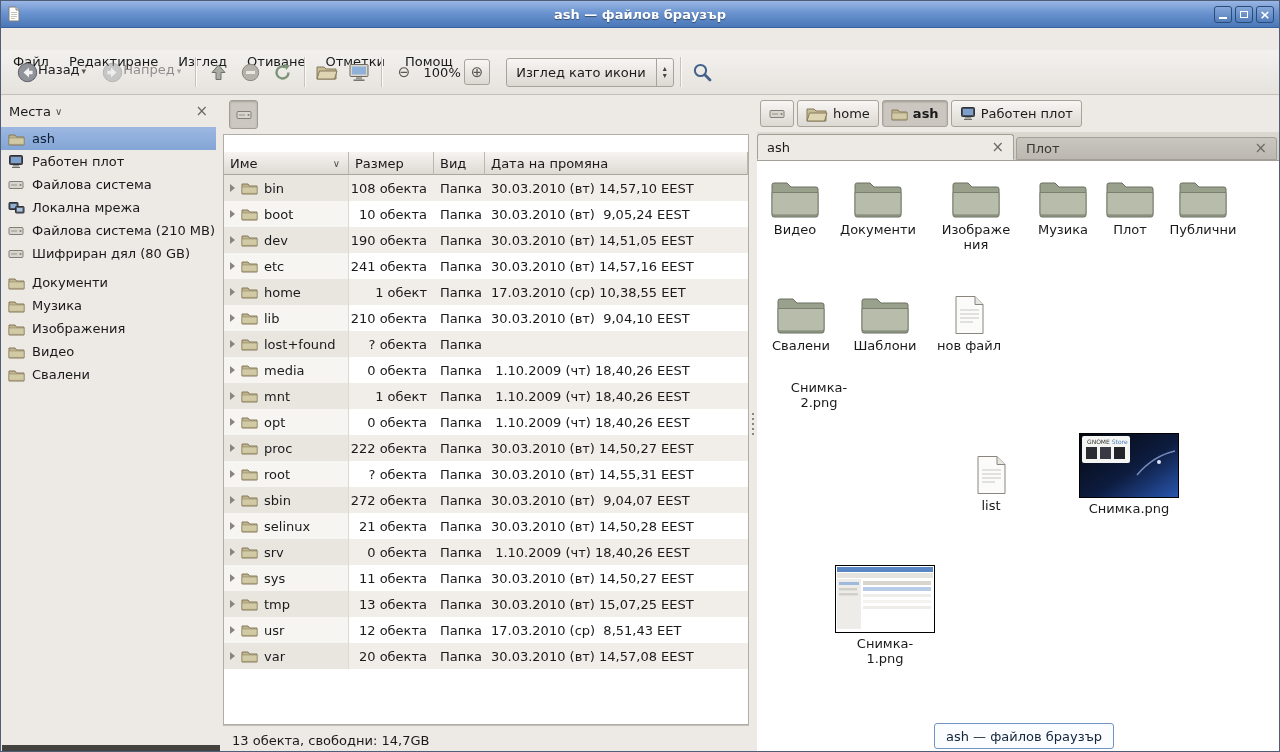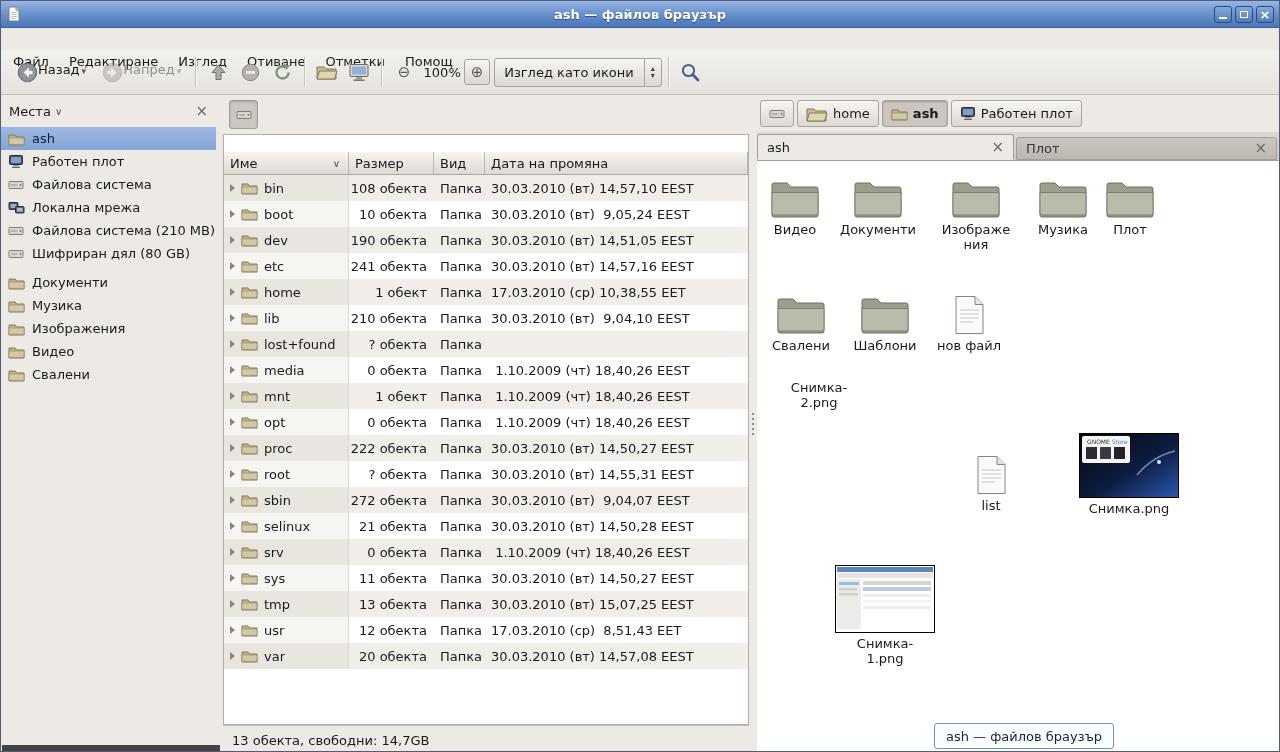--- a/index.html
+++ b/index.html
@@ -27,21 +27,21 @@
   .tbtn{display:flex;align-items:flex-start;padding:4px 7px;border-radius:3px;border:1px solid transparent;}
   .tbtn.disabled{opacity:.45;}
   .chev::after{content:"▾";font-size:9px;color:#5a5750;margin-left:2px;}
   .tsep{width:1px;height:30px;background:#c6c1b9;margin:0 6px;box-shadow:1px 0 0 #fbfaf8;}
   .ibtn{width:32px;height:32px;display:flex;align-items:center;justify-content:center;border-radius:3px;}
   .zoomglyph{font-size:15px;color:#5a5750;}
   .zbtn{width:24px;height:24px;display:flex;align-items:center;justify-content:center;
     border:1px solid #a8a29a;border-radius:3px;background:linear-gradient(#f8f6f4,#dcd8d2);}
   .zoomlabel{width:44px;text-align:center;}
   .combo{display:flex;align-items:center;height:27px;border:1px solid #a8a29a;border-radius:3px;
-    background:linear-gradient(#f8f6f4,#dcd8d2);margin-left:4px;}
+    background:linear-gradient(#f8f6f4,#dcd8d2);margin-left:16px;}
   .combo .clabel{padding:0 10px 0 9px;}
   .combo .cspin{border-left:1px solid #a8a29a;width:16px;display:flex;flex-direction:column;
     align-items:center;justify-content:center;height:100%;font-size:8px;color:#454340;line-height:7px;}
   
   .main{display:flex;height:659px;}
   .splitter{position:relative;}
   .split1{width:7px;}
   .split2{width:8px;}
   .split2::after{content:"";position:absolute;left:3px;top:318px;width:2px;height:22px;
     background:repeating-linear-gradient(#8a867e 0 2px,transparent 2px 5px);}
@@ -839,20 +839,29 @@
           <div class="ivitem idx-4">
             <div class="ivicon">
               <svg width="50" height="40" viewBox="0 0 50 40">
                 <path d="M2 6 a2 2 0 0 1 2 -2 h13 l4 4 h25 a2 2 0 0 1 2 2 v26 a2 2 0 0 1 -2 2 H4 a2 2 0 0 1 -2 -2 z" fill="#99a08c" stroke="#6b7060"></path>
                 <path d="M2 13.5 h46 v20.5 a2 2 0 0 1 -2 2 H4 a2 2 0 0 1 -2 -2 z" fill="#b7bdaa" stroke="#7a8070"></path>
               </svg>
             </div>
             <div class="ivlabel">Плот</div>
           </div>
 
+          <div class="ivitem idx-5">
+            <div class="ivicon">
+              <svg width="50" height="40" viewBox="0 0 50 40">
+                <path d="M2 6 a2 2 0 0 1 2 -2 h13 l4 4 h25 a2 2 0 0 1 2 2 v26 a2 2 0 0 1 -2 2 H4 a2 2 0 0 1 -2 -2 z" fill="#99a08c" stroke="#6b7060"></path>
+                <path d="M2 13.5 h46 v20.5 a2 2 0 0 1 -2 2 H4 a2 2 0 0 1 -2 -2 z" fill="#b7bdaa" stroke="#7a8070"></path>
+              </svg>
+            </div>
+            <div class="ivlabel">Публични</div>
+          </div>
 
           <div class="ivitem idx-6">
             <div class="ivicon">
               <svg width="50" height="40" viewBox="0 0 50 40">
                 <path d="M2 6 a2 2 0 0 1 2 -2 h13 l4 4 h25 a2 2 0 0 1 2 2 v26 a2 2 0 0 1 -2 2 H4 a2 2 0 0 1 -2 -2 z" fill="#99a08c" stroke="#6b7060"></path>
                 <path d="M2 13.5 h46 v20.5 a2 2 0 0 1 -2 2 H4 a2 2 0 0 1 -2 -2 z" fill="#b7bdaa" stroke="#7a8070"></path>
               </svg>
             </div>
             <div class="ivlabel">Свалени</div>
           </div>

